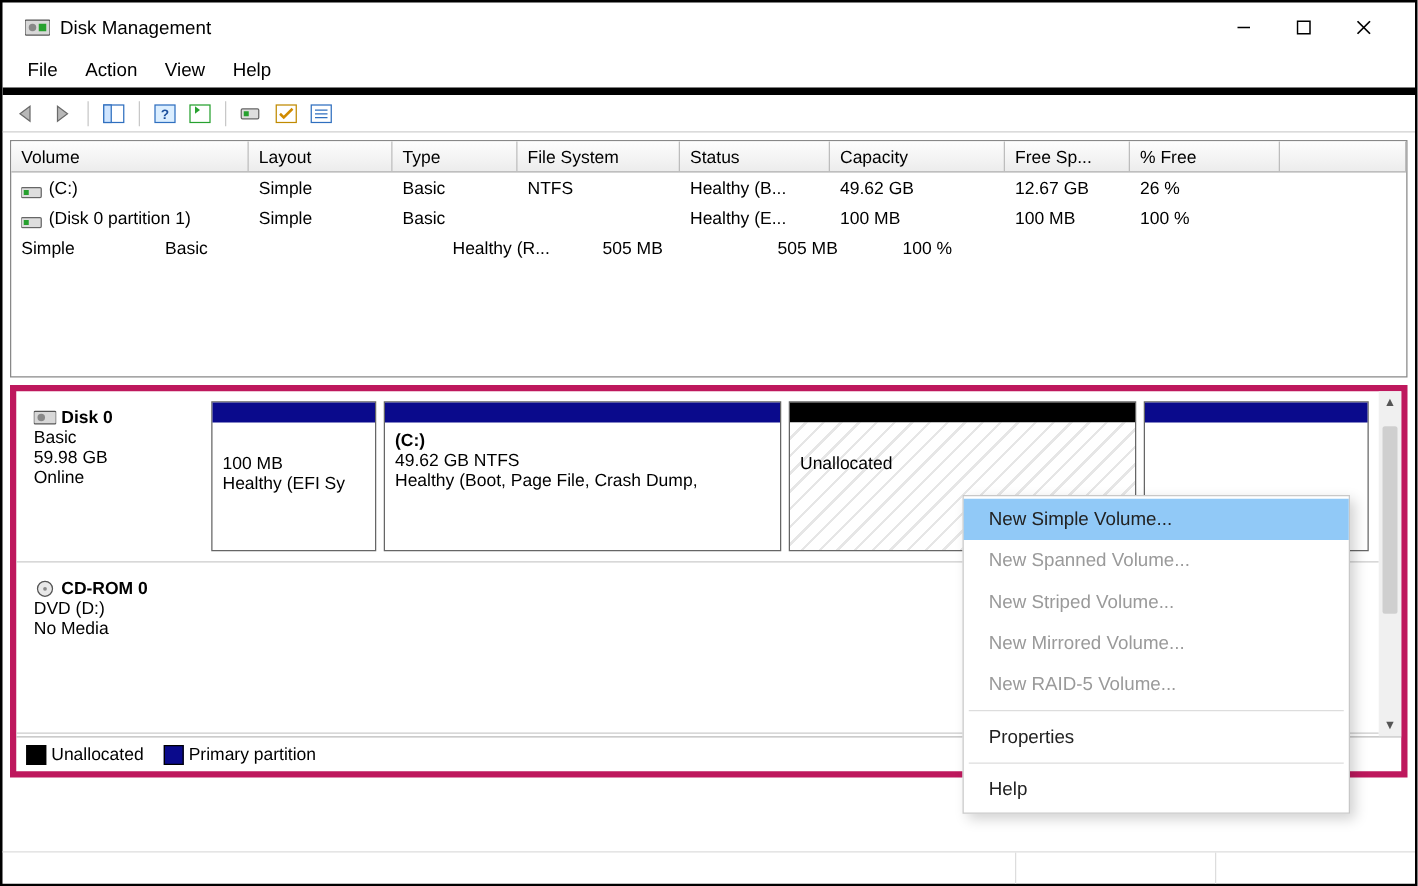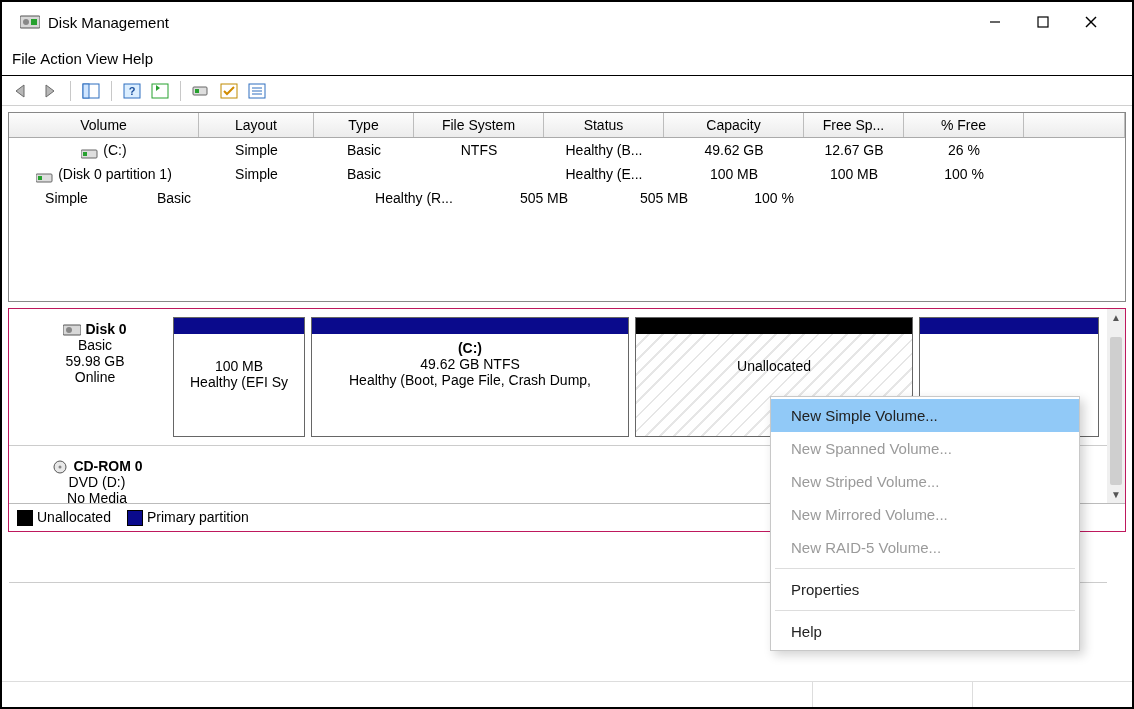--- a/index.html
+++ b/index.html
@@ -30,39 +30,38 @@
   .titlebar .ctrl {
     width: 46px; height: 32px; display: inline-flex;
     align-items: center; justify-content: center;
     font-size: 16px; margin-left: 2px;
     cursor: default;
   }
   .menubar {
     height: 34px;
     display: flex;
     align-items: center;
-    padding: 0 10px;
-    gap: 4px;
-    border-bottom: 1px solid #000000;
+    padding: 0 20px;
+    gap: 22px;
+    border-bottom: 6px solid #000000;
     font-size: 15px;
   }
   .menubar span { cursor: default; }
   .toolbar {
     height: 30px;
     display: flex;
     align-items: center;
     padding: 2px 8px;
     gap: 4px;
     border-bottom: 1px solid #d0d0d0;
   }
   .toolbar .sep { width: 1px; height: 20px; background: #c8c8c8; margin: 0 4px; }
   .toolbar .btn { width: 24px; height: 22px; display: inline-flex; align-items: center; justify-content: center; }
   .content {
     padding: 6px;
-    text-align: center;
   }
   .vol-table {
     border: 1px solid #888;
     border-right: 1px solid #888;
     height: 190px;
     overflow: hidden;
   }
   .vol-head {
     display: flex;
     background: linear-gradient(#fdfdfd,#ececec);
@@ -94,23 +93,23 @@
   .c-cap   { width: 140px; }
   .c-free  { width: 100px; }
   .c-pct   { width: 120px; }
   .c-rest  { flex:1; }
   .vol-icon {
     display: inline-block; width: 18px; height: 10px;
     vertical-align: middle; margin-right: 4px;
   }
   .disk-pane {
     margin-top: 6px;
-    border: 1px solid #be185d;
+    border: 5px solid #be185d;
     position: relative;
-    height: 224px;
+    height: 314px;
   }
   .disk-scroll {
     position: absolute; right: 0; top: 0; bottom: 28px; width: 18px;
     background: #f0f0f0;
     display: flex; flex-direction: column; align-items: center;
   }
   .disk-scroll .arrow { height: 18px; display:flex; align-items:center; justify-content:center; font-size:10px; color:#555;}
   .disk-scroll .thumb { margin-top: 10px; width: 12px; height: 150px; background: #cfcfcf; border-radius: 2px; }
   .disk-row {
     display: flex;

